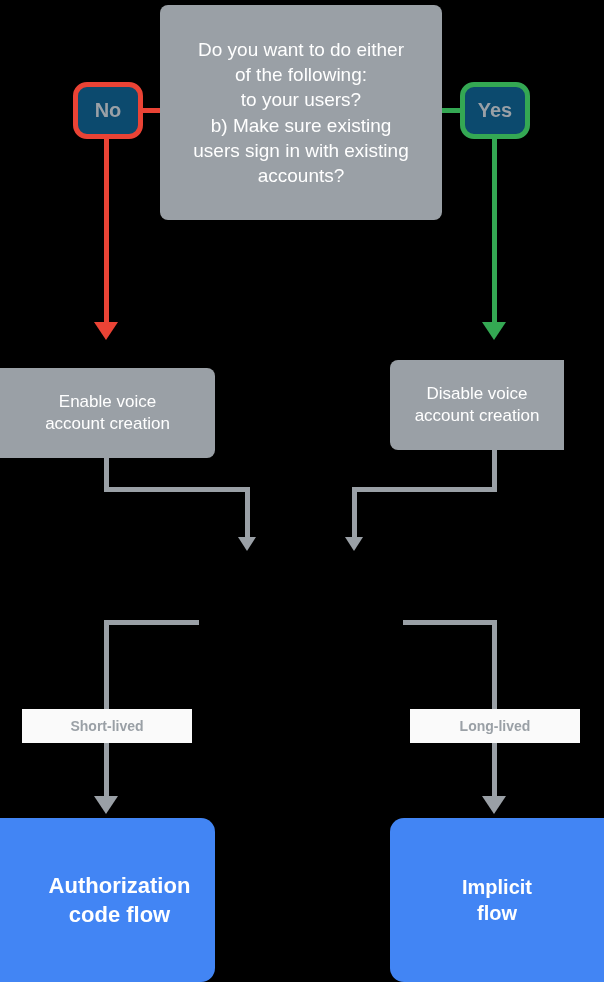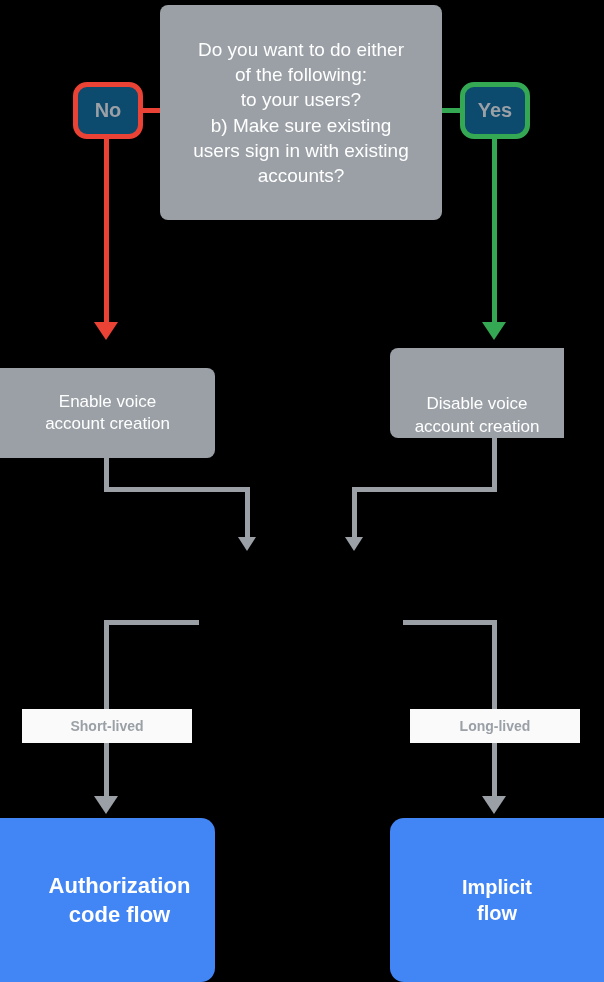--- a/index.html
+++ b/index.html
@@ -135,21 +135,21 @@
   <div class="line line-green layer-line" style="left:492px; top:138px; width:5px; height:190px;"></div>
   <div class="arrow arrow-green layer-line" style="left:482px; top:322px;"></div>
 
   <div class="node process clip-left layer-node" style="left:0px; top:340px; width:215px; height:90px; font-size:17px;margin-top:28px;">
     <div>
       <div>Enable voice</div>
       <div>account creation</div>
     </div>
   </div>
 
-  <div class="node process clip-right layer-node" style="left:390px; top:348px; width:174px; height:90px; font-size:17px;align-items:flex-end;">
+  <div class="node process clip-right layer-node" style="left:390px; top:360px; width:174px; height:90px; font-size:17px;">
     <div>
       <div>Disable voice</div>
       <div>account creation</div>
     </div>
   </div>
 
   <div class="line layer-line" style="left:104px; top:430px; width:5px; height:62px;"></div>
   <div class="line layer-line" style="left:104px; top:487px; width:146px; height:5px;"></div>
   <div class="line layer-line" style="left:245px; top:487px; width:5px; height:52px;"></div>
   <div class="arrow arrow-sm layer-line" style="left:238px; top:537px;"></div>

